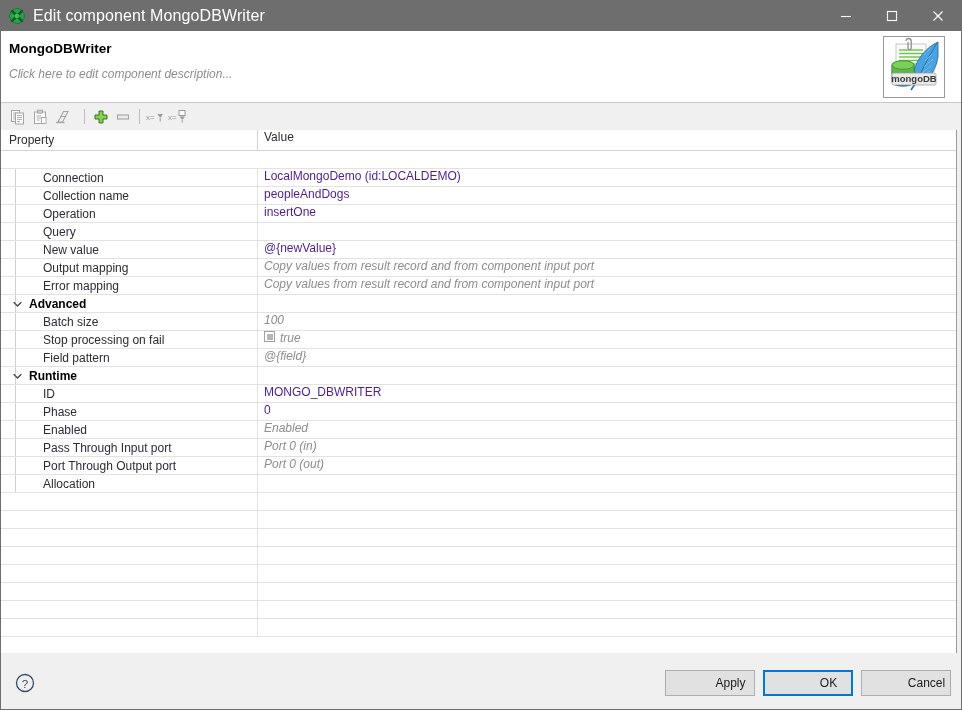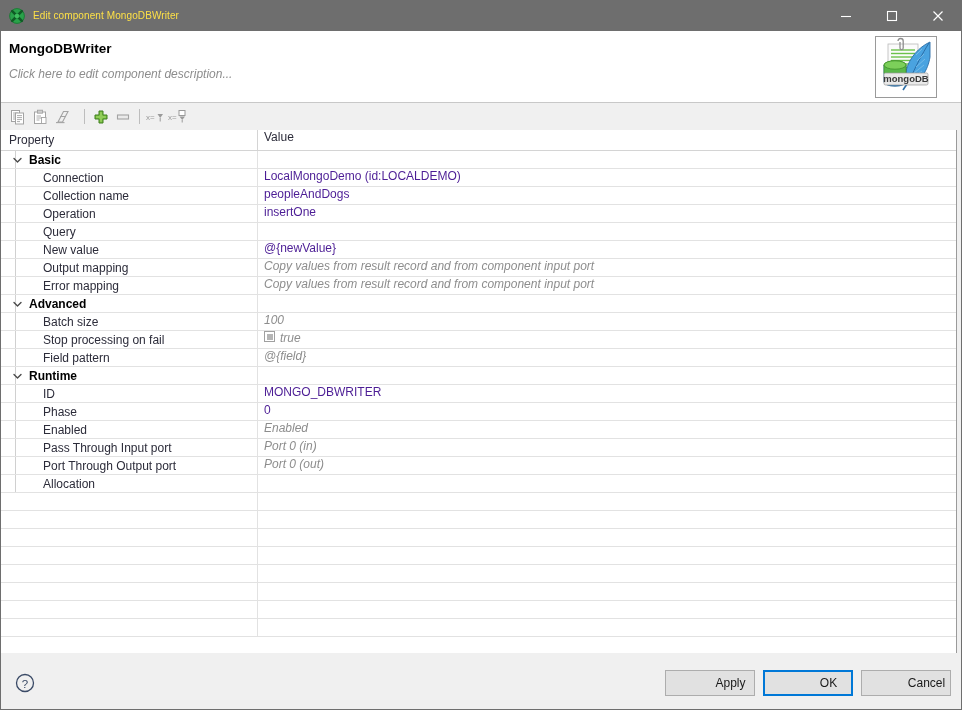--- a/index.html
+++ b/index.html
@@ -40,22 +40,22 @@
     user-select: none;
   }
   #titlebar .app-icon {
     width: 16px;
     height: 16px;
     margin-left: 8px;
     margin-right: 8px;
     flex: 0 0 auto;
   }
   #titlebar .title-text {
-    color: #fde047;
-    font-size: 10px;
+    color: #ffffff;
+    font-size: 16px;
     letter-spacing: .1px;
     flex: 1 1 auto;
     white-space: nowrap;
     overflow: hidden;
   }
   .winbtn {
     width: 46px;
     height: 31px;
     display: flex;
     align-items: center;
@@ -84,21 +84,21 @@
   #header .hdr-desc {
     position: absolute;
     left: 8px;
     top: 36px;
     font-size: 12px;
     font-style: italic;
     color: #8d8d8d;
   }
   #header .brand-logo {
     position: absolute;
-    right: 24px;
+    right: 16px;
     top: 5px;
     width: 62px;
     height: 62px;
     border: 1px solid #9a9a9a;
     background: #c4b5fd;
     box-sizing: border-box;
     overflow: hidden;
   }
 
   
@@ -438,27 +438,20 @@
         <div class="cell-prop">
           <span class="hdr-label">Property</span>
         </div>
         <div class="cell-val">
           <span class="hdr-label" style="padding-left:0">Value</span>
         </div>
       </div>
 
       <div id="rows-container">
           <div class="row">
-            <div class="cell-prop">
-              <span class="treeline"></span>
-              <svg class="chev" viewBox="0 0 9 9">
-                <path d="M1 3 L4.5 6.5 L8 3" fill="none" stroke="#4a4a4a" stroke-width="1.4" stroke-linecap="round" stroke-linejoin="round"></path>
-              </svg>
-              <span class="group-label">Basic</span>
-            </div>
             <div class="cell-val"></div>
           </div>
           <div class="row">
             <div class="cell-prop">
               <span class="treeline"></span>
               <span class="child-label">Connection</span>
             </div>
             <div class="cell-val">
               <span class="val-normal">LocalMongoDemo (id:LOCALDEMO)</span>
             </div>

